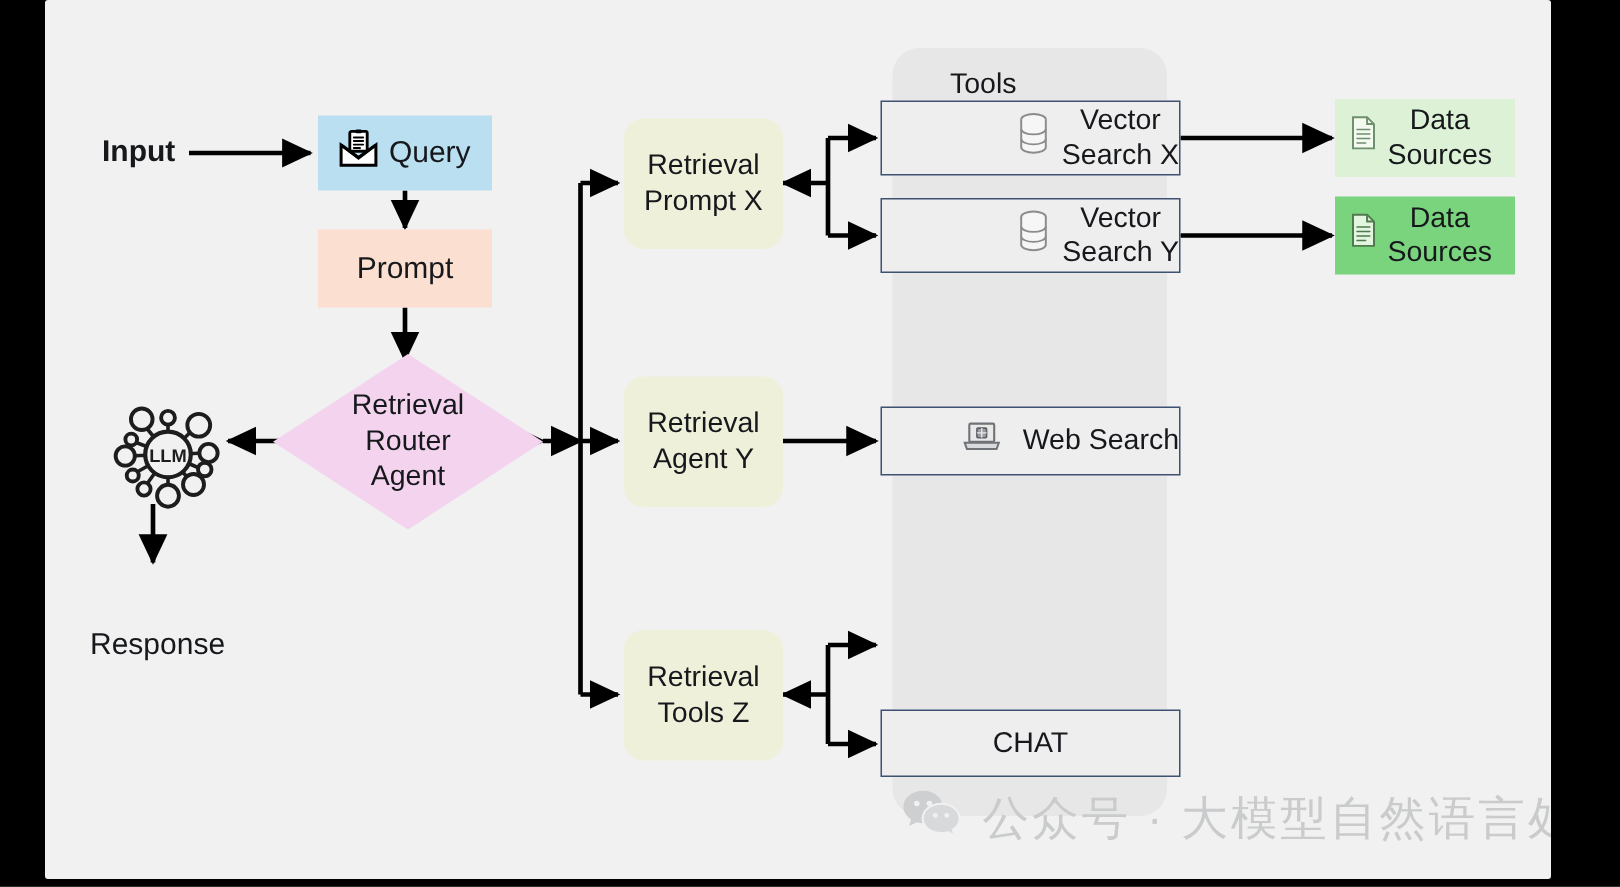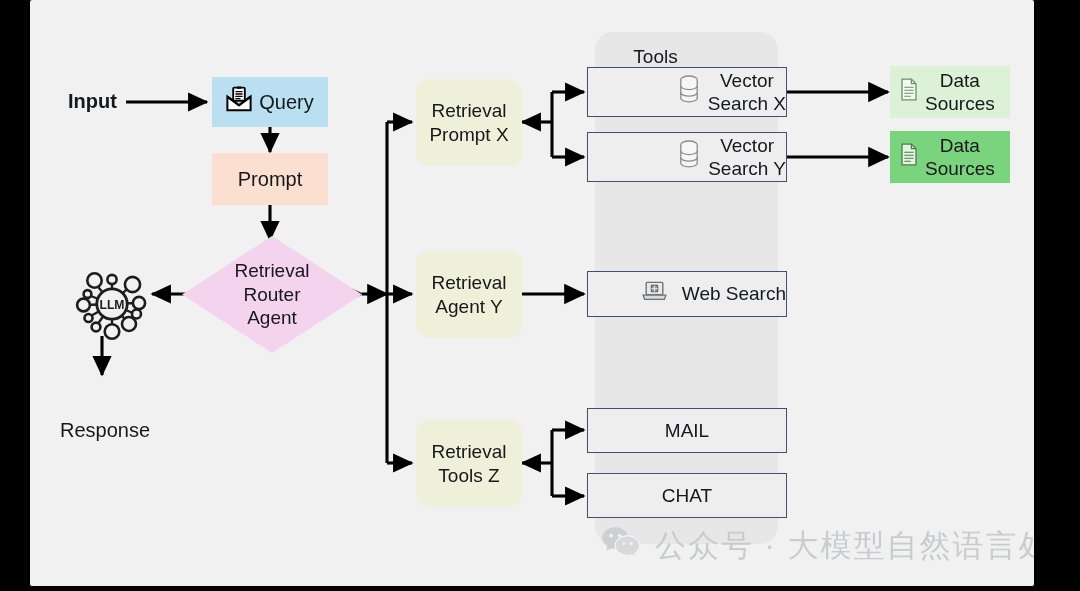--- a/index.html
+++ b/index.html
@@ -333,23 +333,20 @@
           <rect x="4.2" y="1.4" width="16.6" height="12.2" rx="0.9" fill="#e9e9ea" stroke="#6f7277" stroke-width="1.4"></rect>
           <rect x="9.3" y="4.4" width="6.4" height="6.4" rx="0.6" fill="#9a9da2" stroke="#5b5e63" stroke-width="1.1"></rect>
           <line x1="12.5" y1="4.4" x2="12.5" y2="10.8" stroke="#e9e9ea" stroke-width="0.9"></line>
           <path d="M9.3 7.6 L15.7 7.6" stroke="#e9e9ea" stroke-width="0.9"></path>
           <path d="M1.1 14.1 L23.9 14.1 L22.4 18.3 L2.6 18.3 Z" fill="#d9dadd" stroke="#6f7277" stroke-width="1.3"></path>
         </svg>
       </span>
       <span>Web Search</span>
     </div>
 
-    <div class="node tool-box" style="left:557px; top:408px; width:200px; height:45px;">
-      <span>MAIL</span>
-    </div>
 
     <div class="node tool-box" style="left:557px; top:473px; width:200px; height:45px;align-items:center;">
       <span>CHAT</span>
     </div>
 
     <div class="node ds-box ds-light multi-line" style="left:860px; top:66px; width:120px; height:52px;">
       <span class="icon-svg">
         <svg width="18" height="23" viewBox="0 0 18 23">
           <path d="M2 1.1 L11.4 1.1 L16 5.7 L16 21.9 L2 21.9 Z" fill="#f3faf0" stroke="#6f8f6d" stroke-width="1.3"></path>
           <path d="M11.4 1.1 L11.4 5.7 L16 5.7" fill="none" stroke="#6f8f6d" stroke-width="1.3"></path>

